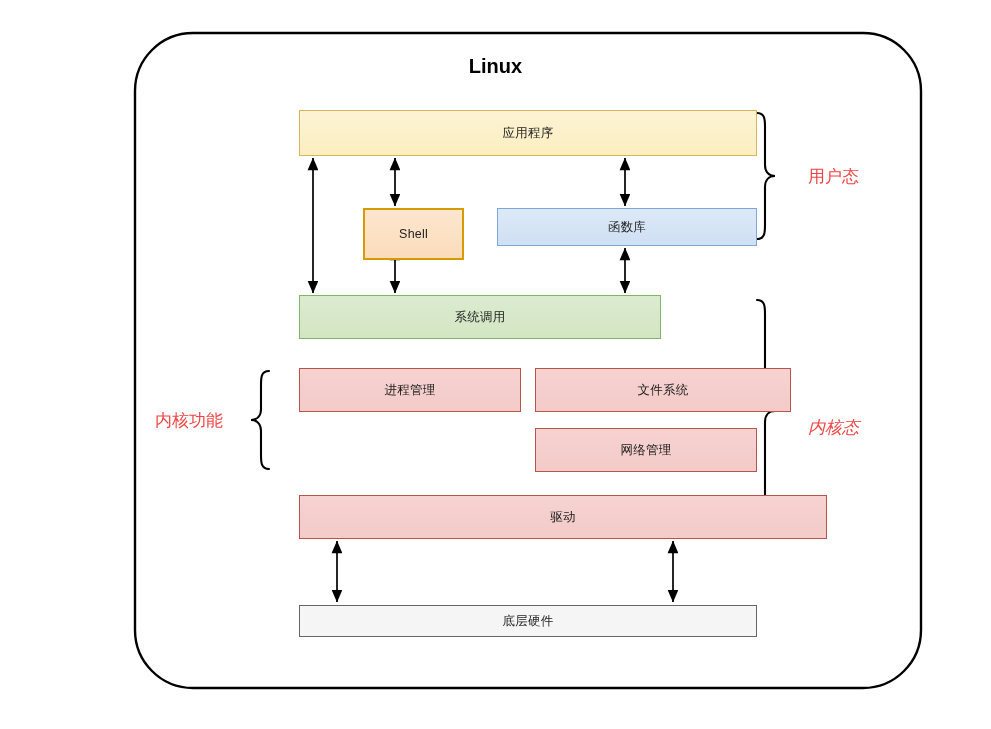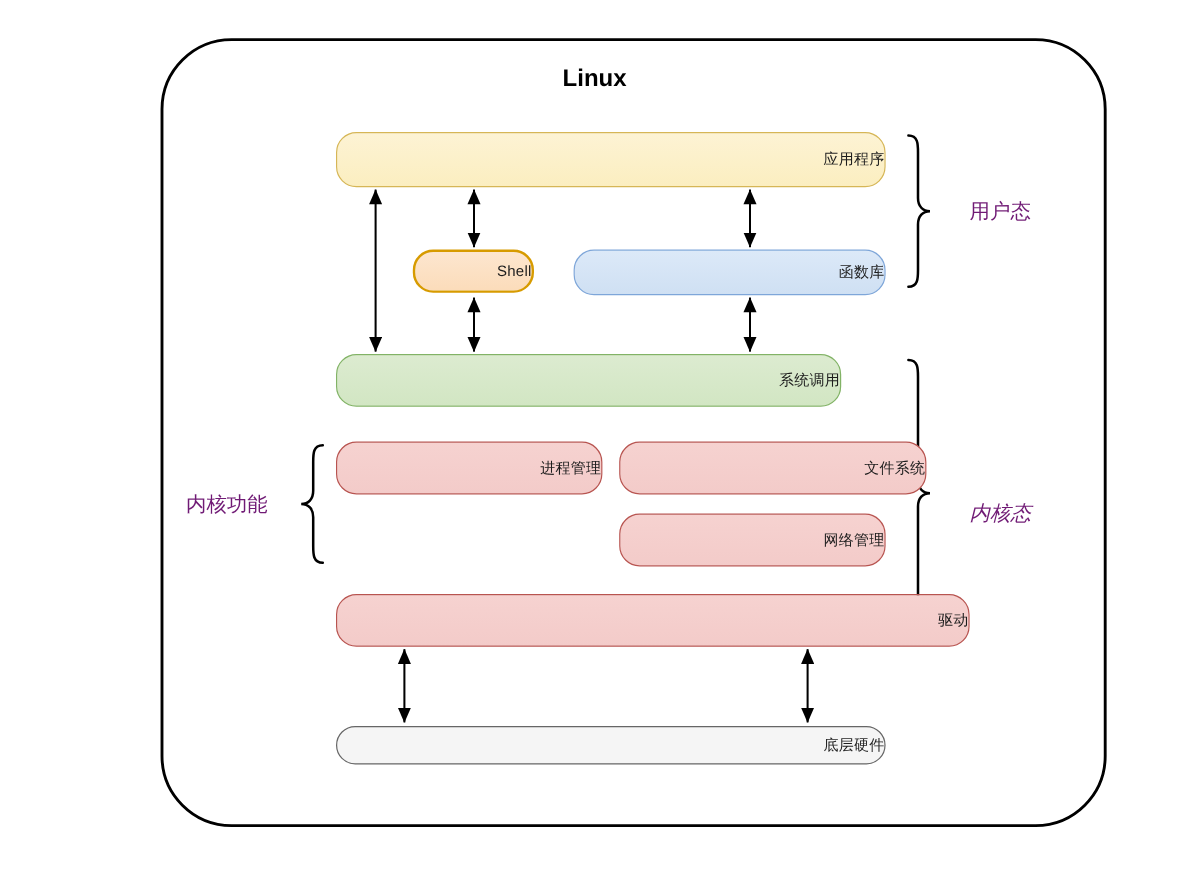--- a/index.html
+++ b/index.html
@@ -23,30 +23,31 @@
     top: 0;
     width: 991px;
     height: 729px;
     overflow: visible;
   }
   .node {
     position: absolute;
     box-sizing: border-box;
     display: flex;
     align-items: center;
-    justify-content: flex-end;
-    border-radius: 17px;
+    justify-content: center;
+    border-radius: 0;
     border-width: 1.6px;
     border-style: solid;
     font-size: 12.5px;
     line-height: 1.2;
     color: #1d1d1d;
     text-align: center;
     letter-spacing: .2px;
     z-index: 3;
+    margin-left: 19px;
   }
   .node-app {
     background: linear-gradient(180deg, #fdf3d4 0%, #fbeec0 100%);
     border-color: #d6b656;
   }
   .node-shell {
     background: linear-gradient(180deg, #fde6cf 0%, #fbdcba 100%);
     border-color: #d79b00;
     border-width: 2px;
   }
@@ -70,21 +71,21 @@
     position: absolute;
     font-size: 20px;
     font-weight: bold;
     color: #000000;
     z-index: 4;
     white-space: nowrap;
   }
   .side-label {
     position: absolute;
     font-size: 17px;
-    color: #701a75;
+    color: #ef4444;
     z-index: 4;
     white-space: nowrap;
   }
 </style>
 </head>
 <body>
 
 <div id="canvas">
 
   <svg class="layer" viewBox="0 0 991 729">
@@ -137,29 +138,29 @@
              L261,455
              C261,462 261,469 269,469" fill="none" stroke="#000000" stroke-width="2.1" stroke-linecap="round"></path>
   </svg>
 
   <div class="title" style="left:0; top:55px; width:991px; text-align:center;">Linux</div>
 
   <div class="node node-app" style="left:280px; top:110px; width:458px; height:46px;">
     <span>应用程序</span>
   </div>
 
-  <div class="node node-shell" style="left:344px; top:208px; width:101px; height:36px;">
+  <div class="node node-shell" style="left:344px; top:208px; width:101px; height:52px;">
     <span>Shell</span>
   </div>
 
   <div class="node node-lib" style="left:478px; top:208px; width:260px; height:38px;">
     <span>函数库</span>
   </div>
 
-  <div class="node node-syscall" style="left:280px; top:295px; width:421px; height:44px;">
+  <div class="node node-syscall" style="left:280px; top:295px; width:362px; height:44px;">
     <span>系统调用</span>
   </div>
 
   <div class="node node-kernel" style="left:280px; top:368px; width:222px; height:44px;">
     <span>进程管理</span>
   </div>
 
   <div class="node node-kernel" style="left:516px; top:368px; width:256px; height:44px;">
     <span>文件系统</span>
   </div>

